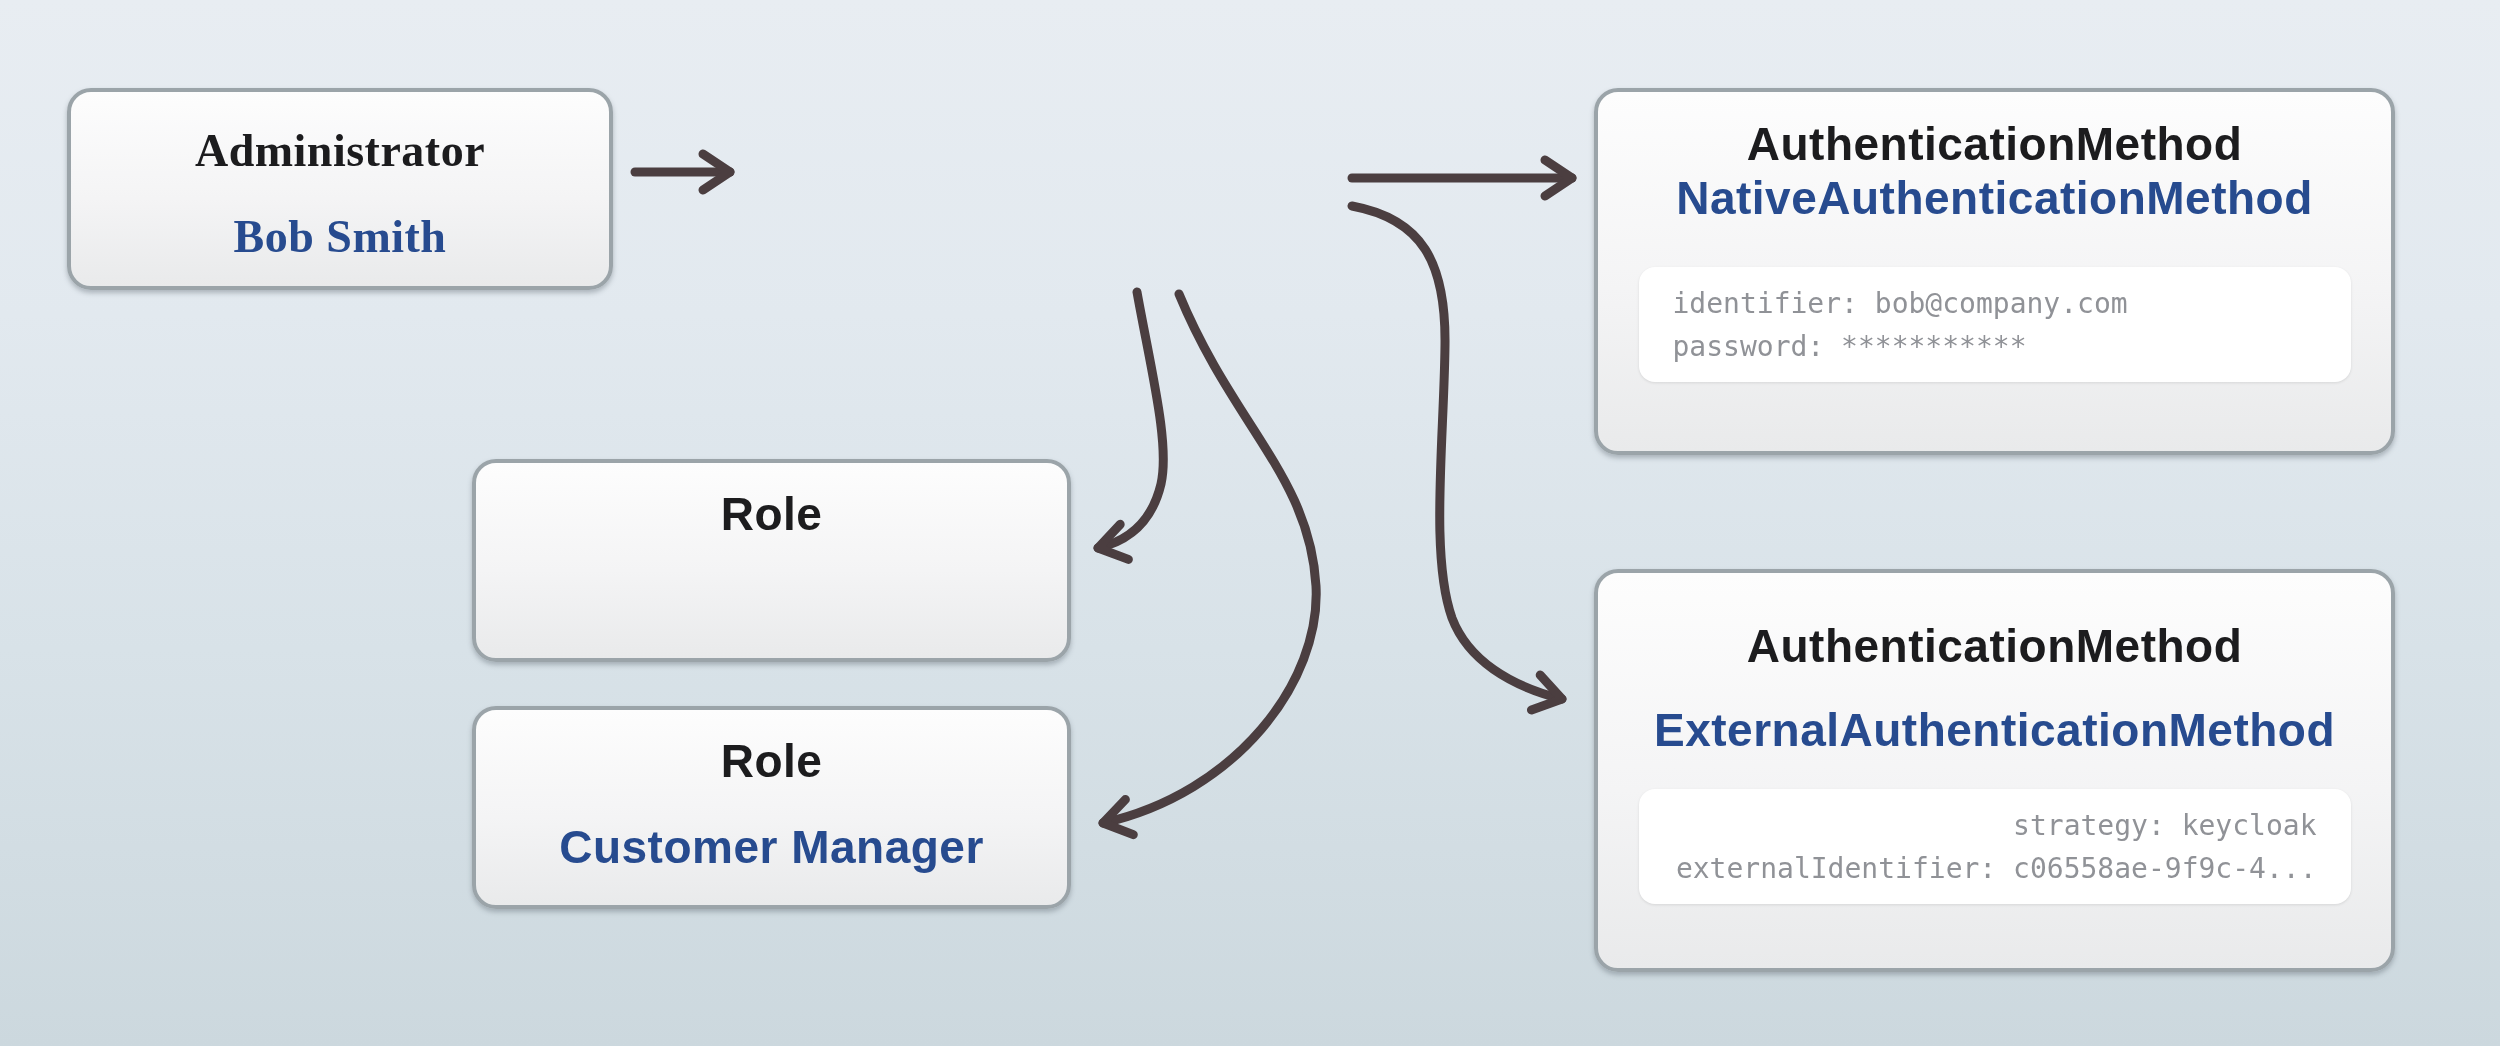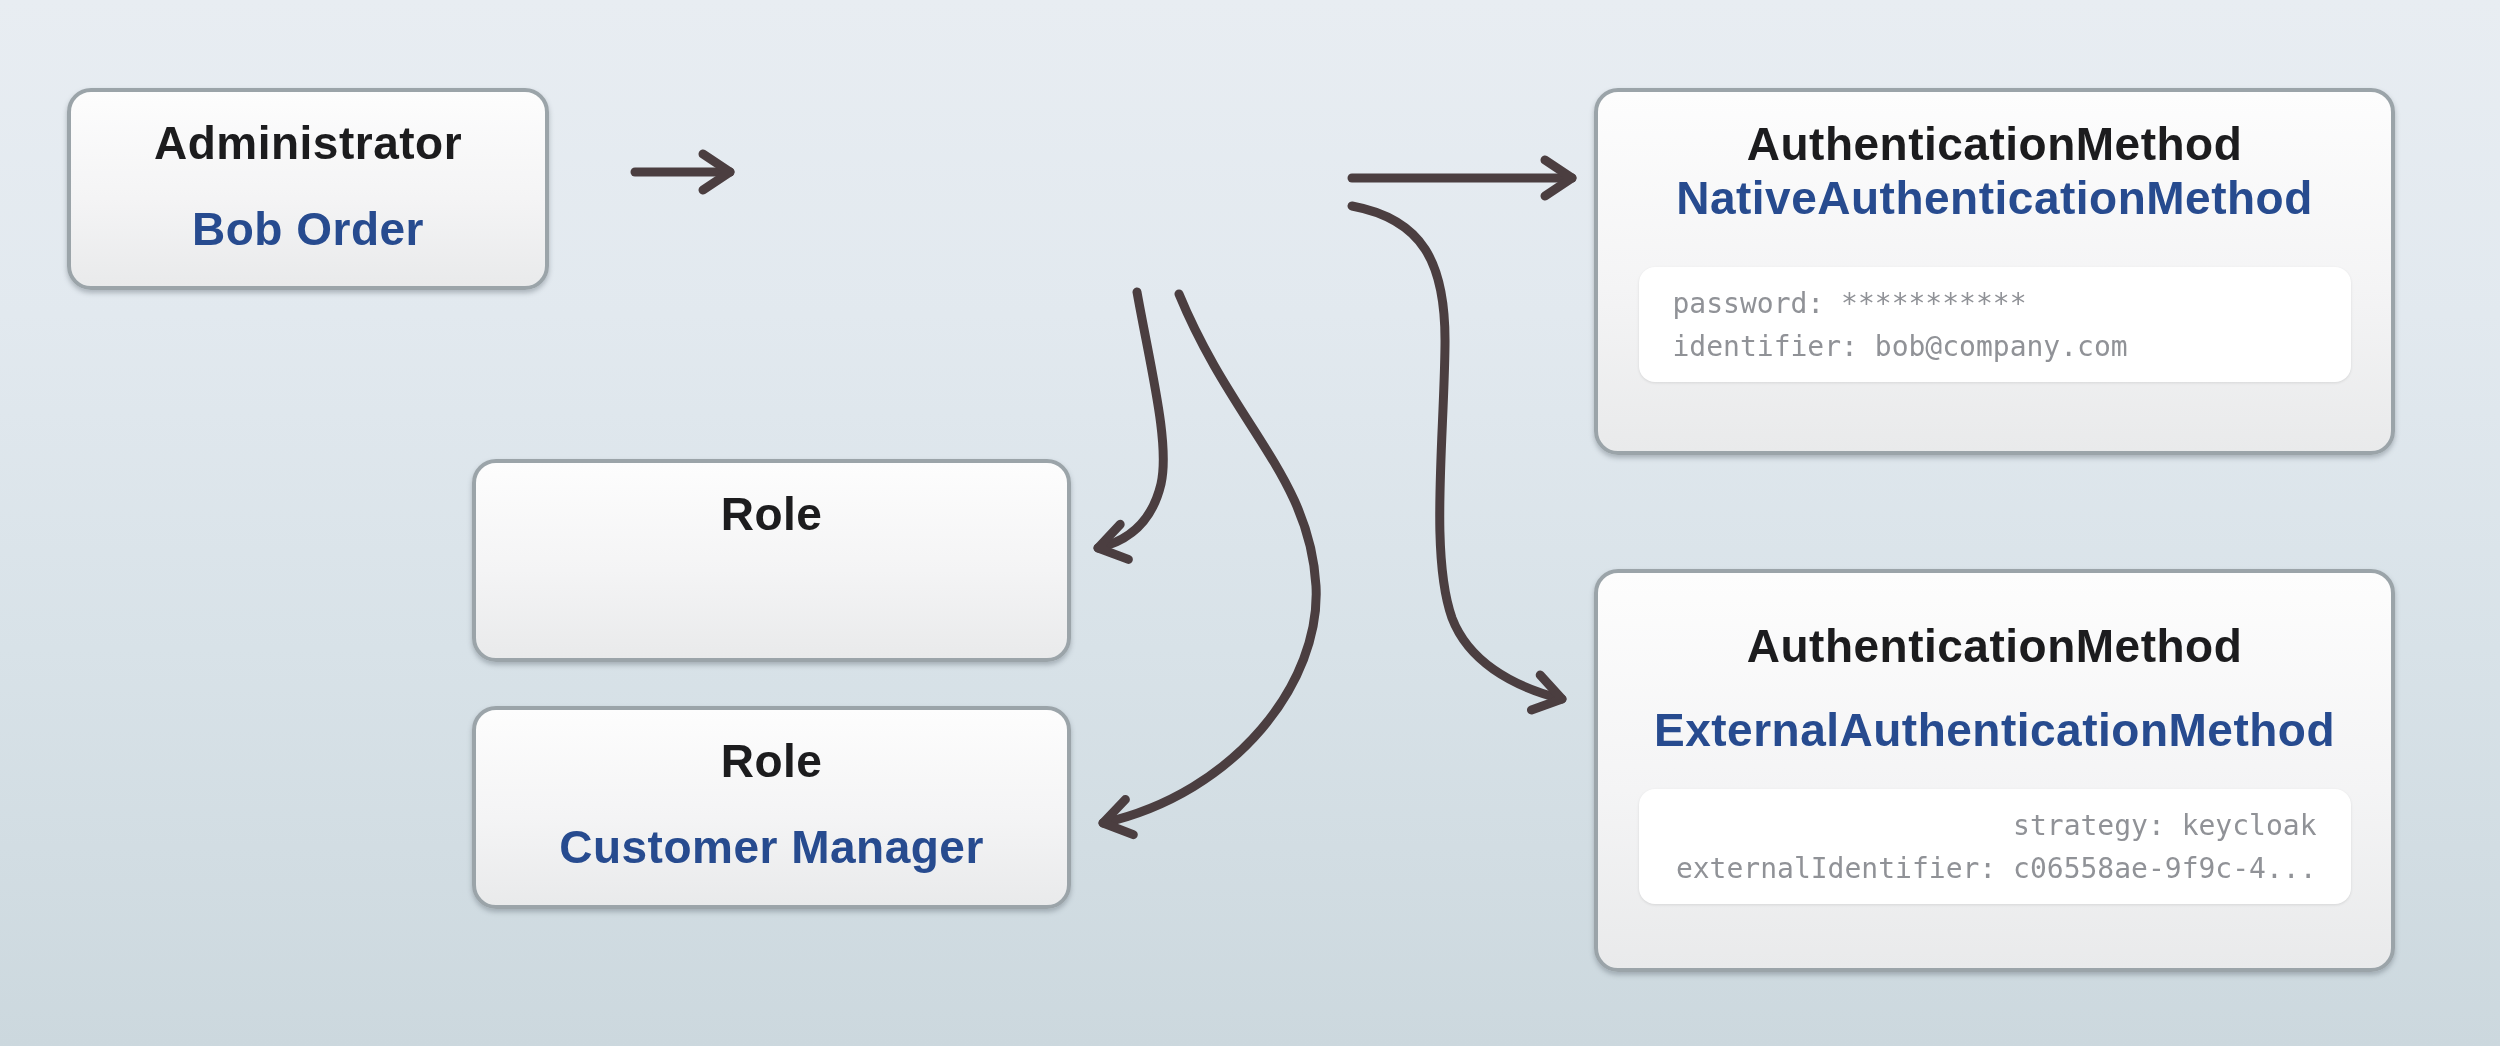--- a/index.html
+++ b/index.html
@@ -26,21 +26,21 @@
     color:var(--node-type-text,#1c1c1e);
     line-height:54px;
     letter-spacing:0.5px;
   }
   .value{
     font-size:46px;font-weight:bold;
     color:var(--node-value-text,#274b8f);
     line-height:54px;
     letter-spacing:0.5px;
   }
-  .card-admin{left:67px;top:88px;width:482px;height:202px;padding-top:24px;}
+  .card-admin{left:67px;top:88px;width:546px;height:202px;padding-top:32px;font-family:Liberation Serif, serif;}
   .card-user{left:750px;top:88px;width:598px;height:202px;padding-top:24px;}
   .card-role-order{left:472px;top:459px;width:599px;height:203px;padding-top:24px;}
   .card-role-customer{left:472px;top:706px;width:599px;height:203px;padding-top:24px;}
   .card-admin .value,.card-user .value,.card-role-order .value,.card-role-customer .value{margin-top:32px;}
   .card-native{left:1594px;top:88px;width:801px;height:367px;padding-top:25px;}
   .card-external{left:1594px;top:569px;width:801px;height:403px;padding-top:46px;}
   .card-native .value{}
   .card-external .value{margin-top:30px;}
   .panel{
     box-sizing:border-box;
@@ -81,30 +81,30 @@
     </defs>
     <path d="M 635 172 L 730 172" marker-end="url(#chev)"></path>
     <path d="M 1352 178 L 1572 178" marker-end="url(#chev)"></path>
     <path d="M 1352 206 C 1422 219, 1446 262, 1445 345 C 1444 440, 1430 556, 1452 618 C 1468 660, 1510 686, 1562 699" marker-end="url(#chev)"></path>
     <path d="M 1137 292 C 1151 370, 1170 444, 1161 484 C 1152 522, 1128 541, 1098 548" marker-end="url(#chev)"></path>
     <path d="M 1179 294 C 1233 425, 1310 477, 1316 586 C 1321 682, 1236 793, 1103 823" marker-end="url(#chev)"></path>
   </svg>
 
   <div class="card card-admin">
     <div class="type">Administrator</div>
-    <div class="value">Bob Order</div>
+    <div class="value">Bob Smith</div>
   </div>
 
 
   <div class="card card-native">
     <div class="type">AuthenticationMethod</div>
     <div class="value">NativeAuthenticationMethod</div>
     <div class="panel">
+      <div class="code">identifier: bob@company.com</div>
       <div class="code">password: ***********</div>
-      <div class="code">identifier: bob@company.com</div>
     </div>
   </div>
 
   <div class="card card-role-order">
     <div class="type">Role</div>
   </div>
 
   <div class="card card-role-customer">
     <div class="type">Role</div>
     <div class="value">Customer Manager</div>

